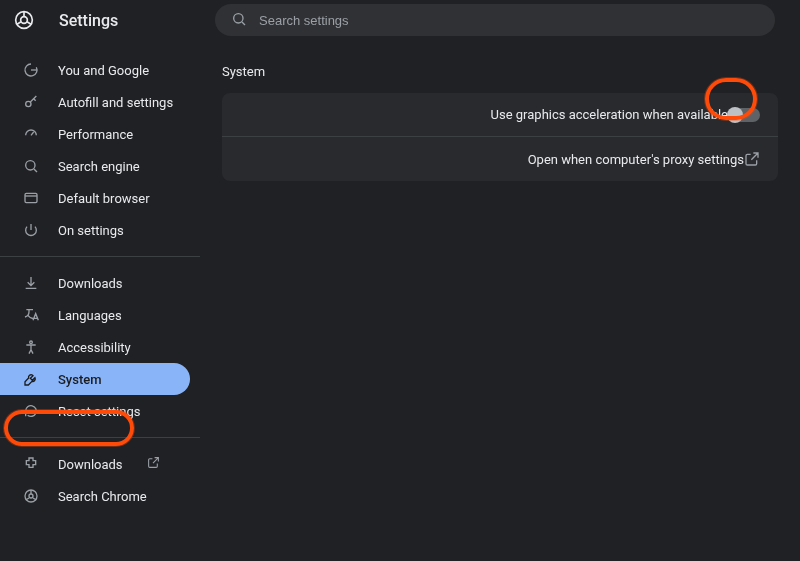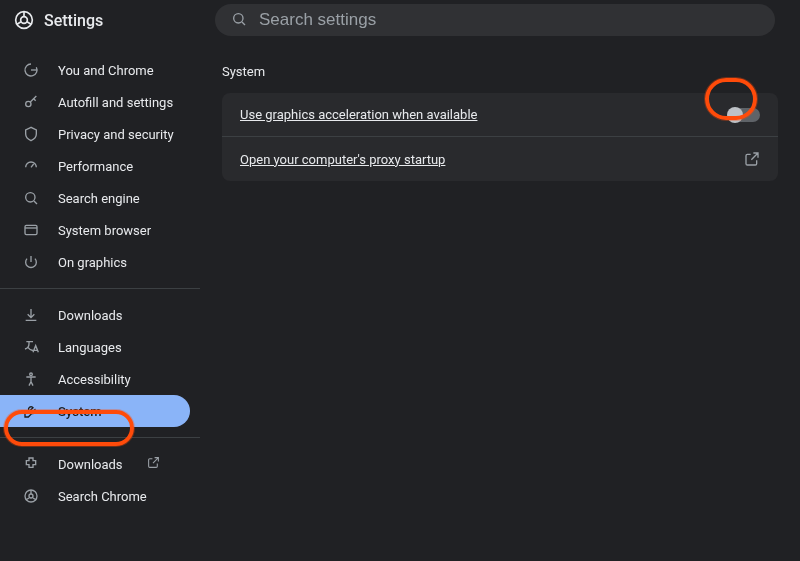--- a/index.html
+++ b/index.html
@@ -10,32 +10,32 @@
     font-size: 13px; 
     width: 800px; 
     height: 561px; 
     overflow: hidden;
     display: flex;
     flex-direction: column;
   }
 
   
   .topbar { display: flex; align-items: center; height: 40px; }
-  .title-area { display:flex; align-items:center; gap:10px; padding-left:14px; width:215px; }
+  .title-area { display:flex; align-items:center; gap:25px; padding-left:14px; width:215px; }
   .title { font-size:16px; font-weight:500; }
   .chrome-logo svg { display:block; }
   .search-wrap { flex:1; display:flex; }
   .searchbar {
     display:flex; align-items:center; gap:12px;
     background:#303134; border-radius:20px;
     height:32px; width:560px; padding:0 16px; color:#9aa0a6;
   }
   .searchbar input {
     border:none; background:transparent; outline:none; color:#d946ef;
-    font-size:17px; flex:1;
+    font-size:13px; flex:1;
   }
   .searchbar input::placeholder { color:#9aa0a6; }
 
   .body { display:flex; flex:1; overflow:hidden; }
 
   
   .sidebar { width:200px; display:flex; flex-direction:column; padding-top:14px; }
   .nav-item {
     display:flex; align-items:center; gap:18px;
     height:32px; padding-left:22px;
@@ -55,22 +55,22 @@
     border:4px solid #ff4b0a; border-radius:22px;
     box-shadow:0 0 0 1px #ff4b0a55;
     filter: blur(0.3px);
   }
 
   
   .content { flex:1; padding:24px 22px 0 22px; position:relative; }
   .section-title { font-size:13px; color:#e8eaed; margin:0 0 14px 0; }
   .card { background:#292a2d; border-radius:8px; overflow:hidden; }
   .row {
-    display:flex; align-items:center; justify-content:space-between;
-    padding:14px 18px; color:#e8eaed; font-size:13px;text-decoration:underline;
+    display:flex; align-items:center; justify-content:flex-end;
+    padding:14px 18px; color:#e8eaed; font-size:13px;
   }
   .row + .row { border-top:1px solid #3c4043; }
   .row.clicky { cursor:pointer; }
 
   .toggle {
     width:32px; height:14px; background:#5f6368; border-radius:8px; position:relative; cursor:pointer;
   }
   .toggle .knob {
     width:16px; height:16px; background:#bdc1c6; border-radius:50%;
     position:absolute; top:-1px; left:-1px;
@@ -109,42 +109,34 @@
 
   <div class="sidebar" style="position:relative;">
 
     <div class="nav-item">
       <span class="icon">
           <svg width="16" height="16" viewBox="0 0 24 24" fill="none" stroke="currentColor" stroke-width="2">
             <path d="M21 12h-9"></path>
             <path d="M12 3a9 9 0 1 0 8 4.9"></path>
           </svg>
         </span>
-      <span>You and Chrome</span>
+      <span>You and Google</span>
     </div>
     <div class="nav-item">
       <span class="icon">
           <svg width="16" height="16" viewBox="0 0 24 24" fill="none" stroke="currentColor" stroke-width="2">
             <circle cx="8" cy="15" r="4"></circle>
             <path d="M11 12 20 3M16 7l3 3"></path>
           </svg>
         </span>
       <span>Autofill and settings</span>
     </div>
     <div class="nav-item">
       <span class="icon">
           <svg width="16" height="16" viewBox="0 0 24 24" fill="none" stroke="currentColor" stroke-width="2">
-            <path d="M12 2 4 6v6c0 5 3.5 8 8 10 4.5-2 8-5 8-10V6z"></path>
-          </svg>
-        </span>
-      <span>Privacy and security</span>
-    </div>
-    <div class="nav-item">
-      <span class="icon">
-          <svg width="16" height="16" viewBox="0 0 24 24" fill="none" stroke="currentColor" stroke-width="2">
             <path d="M4 14a8 8 0 1 1 16 0"></path>
             <path d="M12 14 16 9"></path>
           </svg>
         </span>
       <span>Performance</span>
     </div>
     <div class="nav-item">
       <span class="icon">
           <svg width="16" height="16" viewBox="0 0 24 24" fill="none" stroke="currentColor" stroke-width="2">
             <circle cx="11" cy="11" r="7"></circle>
@@ -153,30 +145,30 @@
         </span>
       <span>Search engine</span>
     </div>
     <div class="nav-item">
       <span class="icon">
           <svg width="16" height="16" viewBox="0 0 24 24" fill="none" stroke="currentColor" stroke-width="2">
             <rect x="3" y="5" width="18" height="14" rx="2"></rect>
             <line x1="3" y1="9" x2="21" y2="9"></line>
           </svg>
         </span>
-      <span>System browser</span>
+      <span>Default browser</span>
     </div>
     <div class="nav-item">
       <span class="icon">
           <svg width="16" height="16" viewBox="0 0 24 24" fill="none" stroke="currentColor" stroke-width="2">
             <path d="M12 3v9"></path>
             <path d="M6 7a8 8 0 1 0 12 0"></path>
           </svg>
         </span>
-      <span>On graphics</span>
+      <span>On settings</span>
     </div>
 
     <div class="divider"></div>
 
     <div class="nav-item">
       <span class="icon">
           <svg width="16" height="16" viewBox="0 0 24 24" fill="none" stroke="currentColor" stroke-width="2">
             <path d="M12 3v12M7 11l5 5 5-5M4 20h16"></path>
           </svg>
         </span>
@@ -199,20 +191,28 @@
         </span>
       <span>Accessibility</span>
     </div>
     <div class="nav-item active">
       <span class="icon">
           <svg width="16" height="16" viewBox="0 0 24 24" fill="none" stroke="currentColor" stroke-width="2">
             <path d="M14 6a4 4 0 0 0-5.6 4.6L3 16v5h5l5.4-5.4A4 4 0 0 0 18 10l-4 4-3-3 4-4z"></path>
           </svg>
         </span>
       <span>System</span>
+    </div>
+    <div class="nav-item">
+      <span class="icon">
+          <svg width="16" height="16" viewBox="0 0 24 24" fill="none" stroke="currentColor" stroke-width="2">
+            <path d="M4 12a8 8 0 1 1 3 6.3M4 20v-5h5"></path>
+          </svg>
+        </span>
+      <span>Reset settings</span>
     </div>
 
     <div class="divider"></div>
 
     <div class="nav-item">
       <span class="icon">
           <svg width="16" height="16" viewBox="0 0 24 24" fill="none" stroke="currentColor" stroke-width="2">
             <path d="M9 3h6v4h4v6h-4v4H9v-4H5V7h4z"></path>
           </svg>
         </span>
@@ -238,21 +238,21 @@
   <div class="content">
     <div class="section-title">System</div>
     <div class="card">
       <div class="row">
         <span>Use graphics acceleration when available</span>
         <div class="toggle">
           <div class="knob"></div>
         </div>
       </div>
       <div class="row clicky">
-        <span>Open your computer's proxy startup</span>
+        <span>Open when computer's proxy settings</span>
         <span class="launch-icon">
           <svg width="16" height="16" viewBox="0 0 24 24" fill="none" stroke="#9aa0a6" stroke-width="2">
               <path d="M14 3h7v7M21 3 11 13M19 14v5a2 2 0 0 1-2 2H5a2 2 0 0 1-2-2V7a2 2 0 0 1 2-2h5"></path>
             </svg>
         </span>
       </div>
     </div>
 
     <div class="scribble" style="left:505px; top:38px; width:52px; height:42px;"></div>
   </div>

